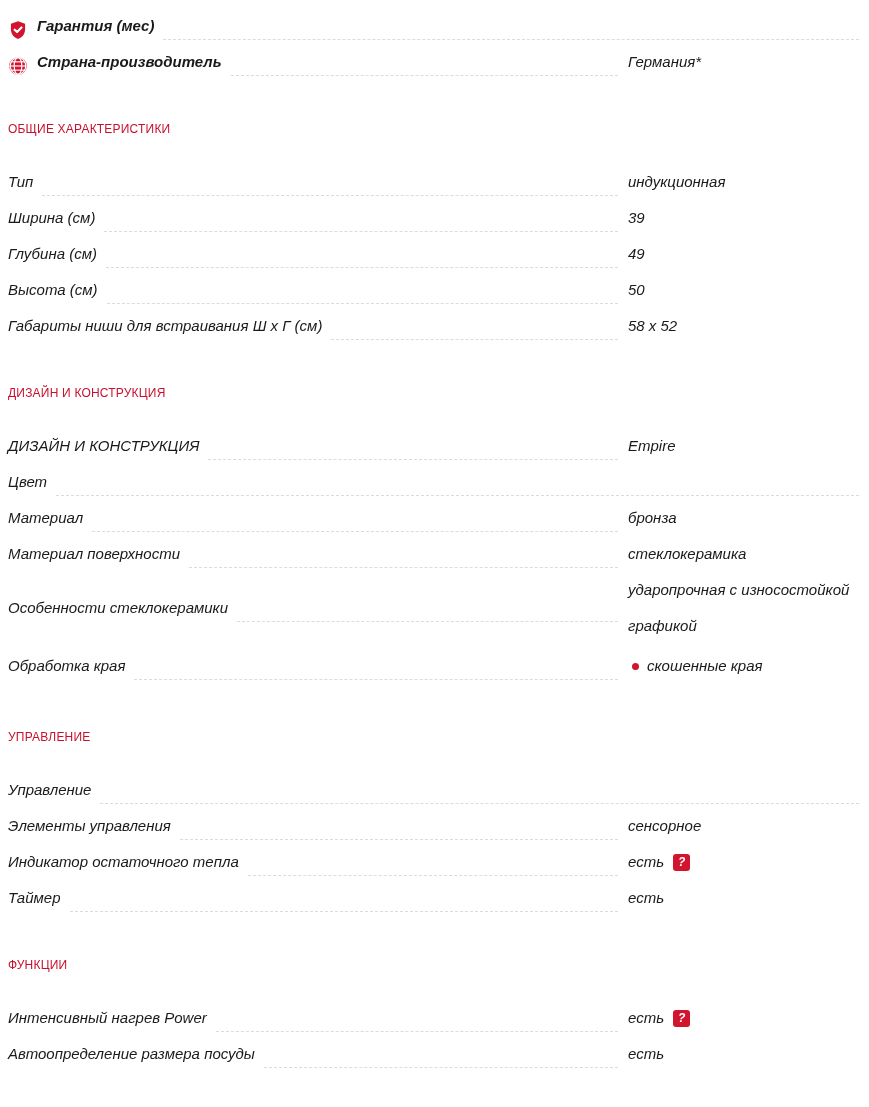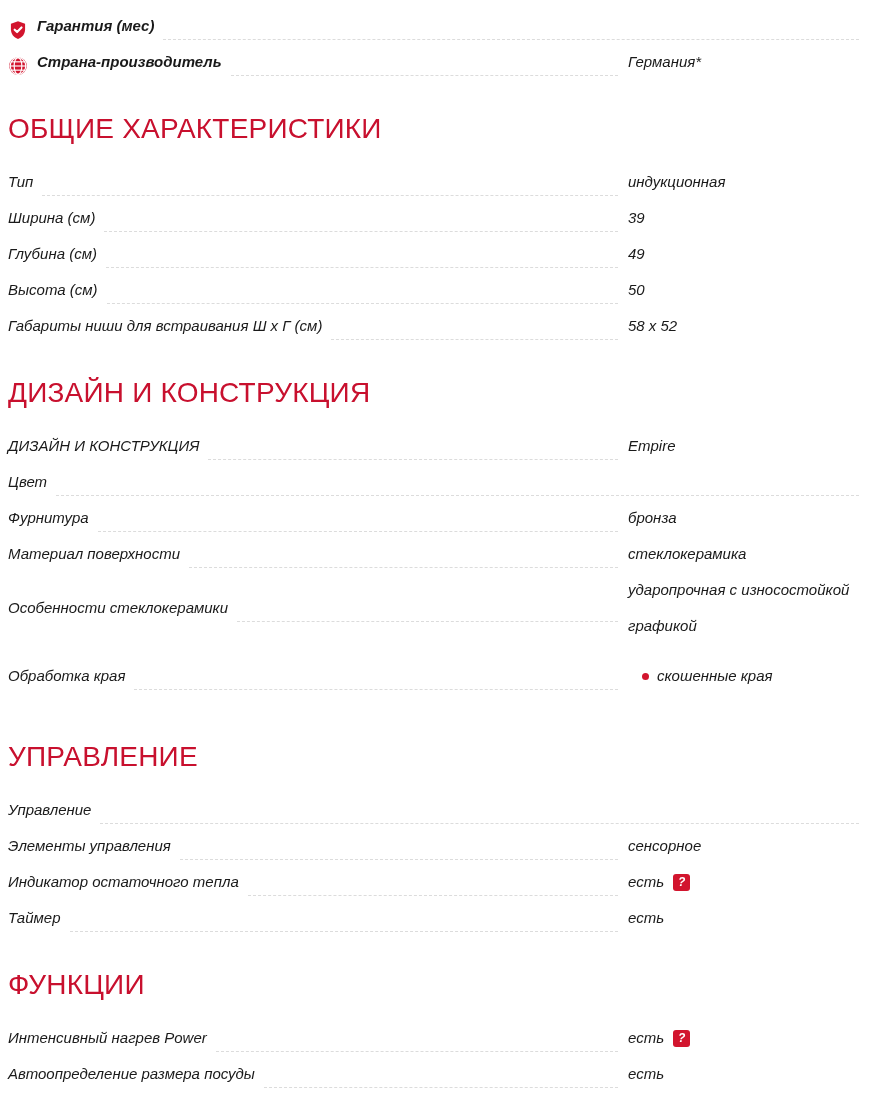--- a/index.html
+++ b/index.html
@@ -35,28 +35,28 @@
   
   .top-row .spec-label { font-weight:bold; }
   .row-icon {
     flex:0 0 20px;
     width:20px; height:20px;
     margin:8px 9px 0 0;
   }
   
   .section-title {
     color:#c8102e;
-    font-size:28px;
+    font-size:12px;
     font-weight:400;
     line-height:26px;
     margin:36px 0 22px 0;
     letter-spacing:0.2px;
   }
   
-  .value-list { list-style:none; margin:14px; padding:0; }
+  .value-list { list-style:none; margin:4px; padding:0; }
   .value-list li { position:relative; padding-left:15px; }
   .bullet-icon {
     position:absolute; left:0; top:15px;
     width:7px; height:7px; border-radius:50%;
     background:#d2152e;
   }
   
   .help-badge {
     display:inline-block;
     width:17px; height:17px;
@@ -146,21 +146,21 @@
     <span class="leader"></span>
     <span class="spec-value t-value"><span>Empire</span></span>
   </div>
 
   <div class="spec-row">
     <span class="spec-label t-label">Цвет</span>
     <span class="leader"></span>
   </div>
 
   <div class="spec-row">
-    <span class="spec-label t-label">Фурнитура</span>
+    <span class="spec-label t-label">Материал</span>
     <span class="leader"></span>
     <span class="spec-value t-value"><span>бронза</span></span>
   </div>
 
   <div class="spec-row">
     <span class="spec-label t-label">Материал поверхности</span>
     <span class="leader"></span>
     <span class="spec-value t-value"><span>стеклокерамика</span></span>
   </div>
 

